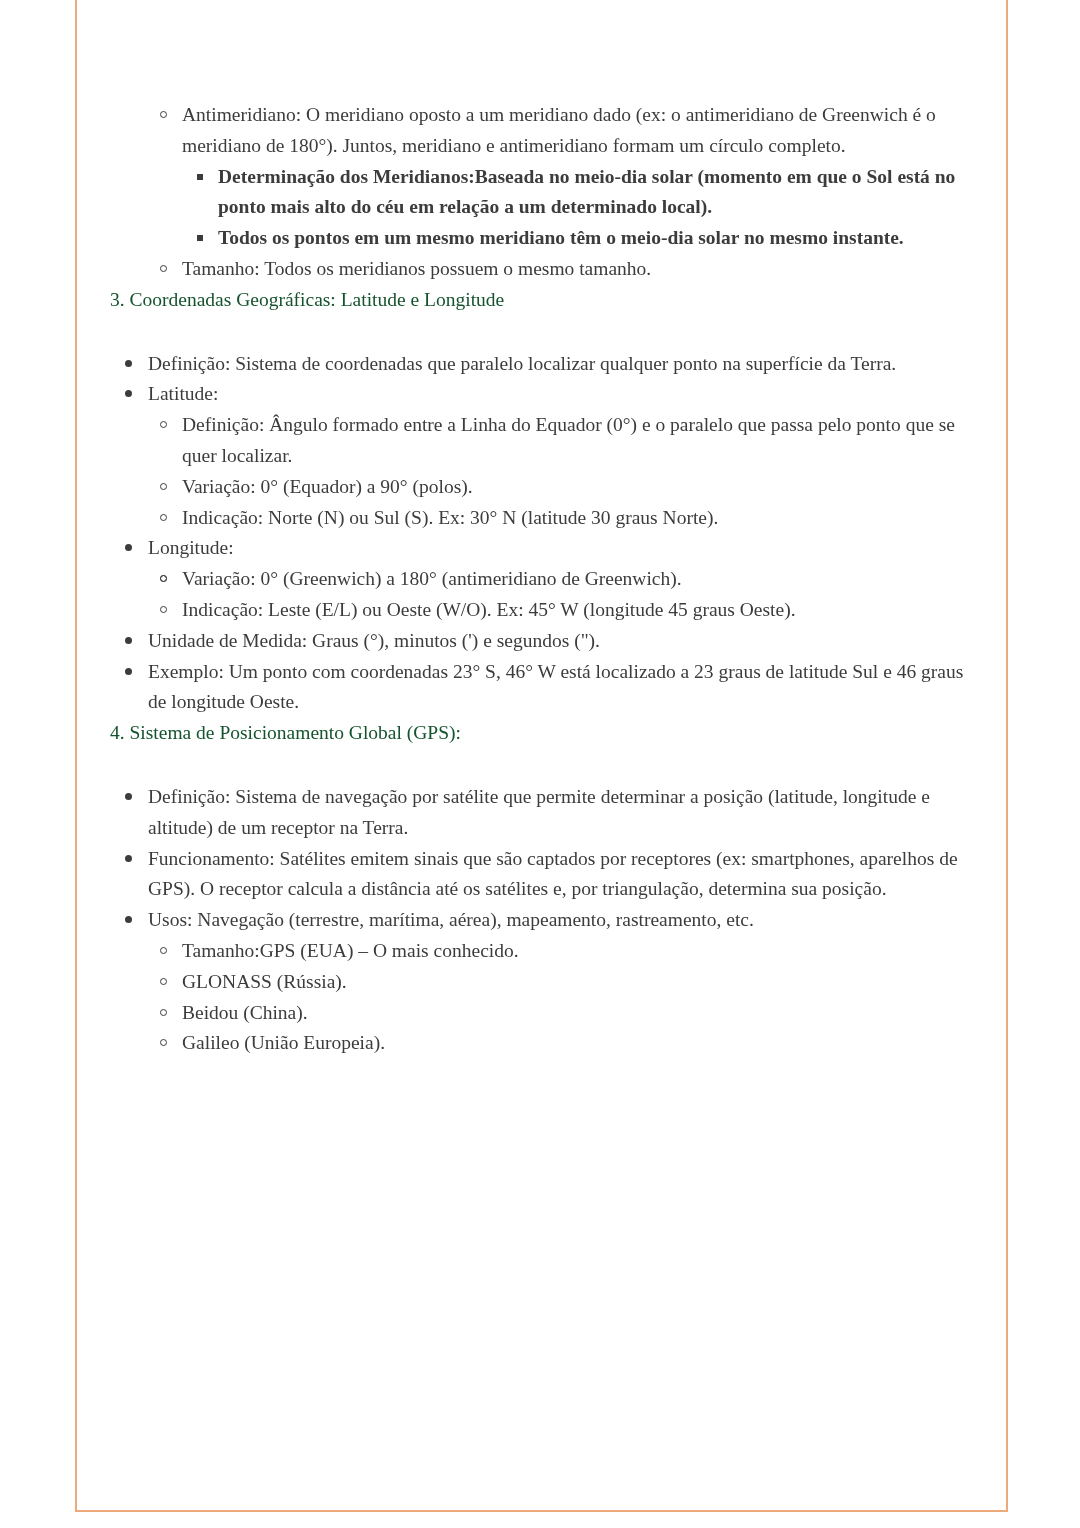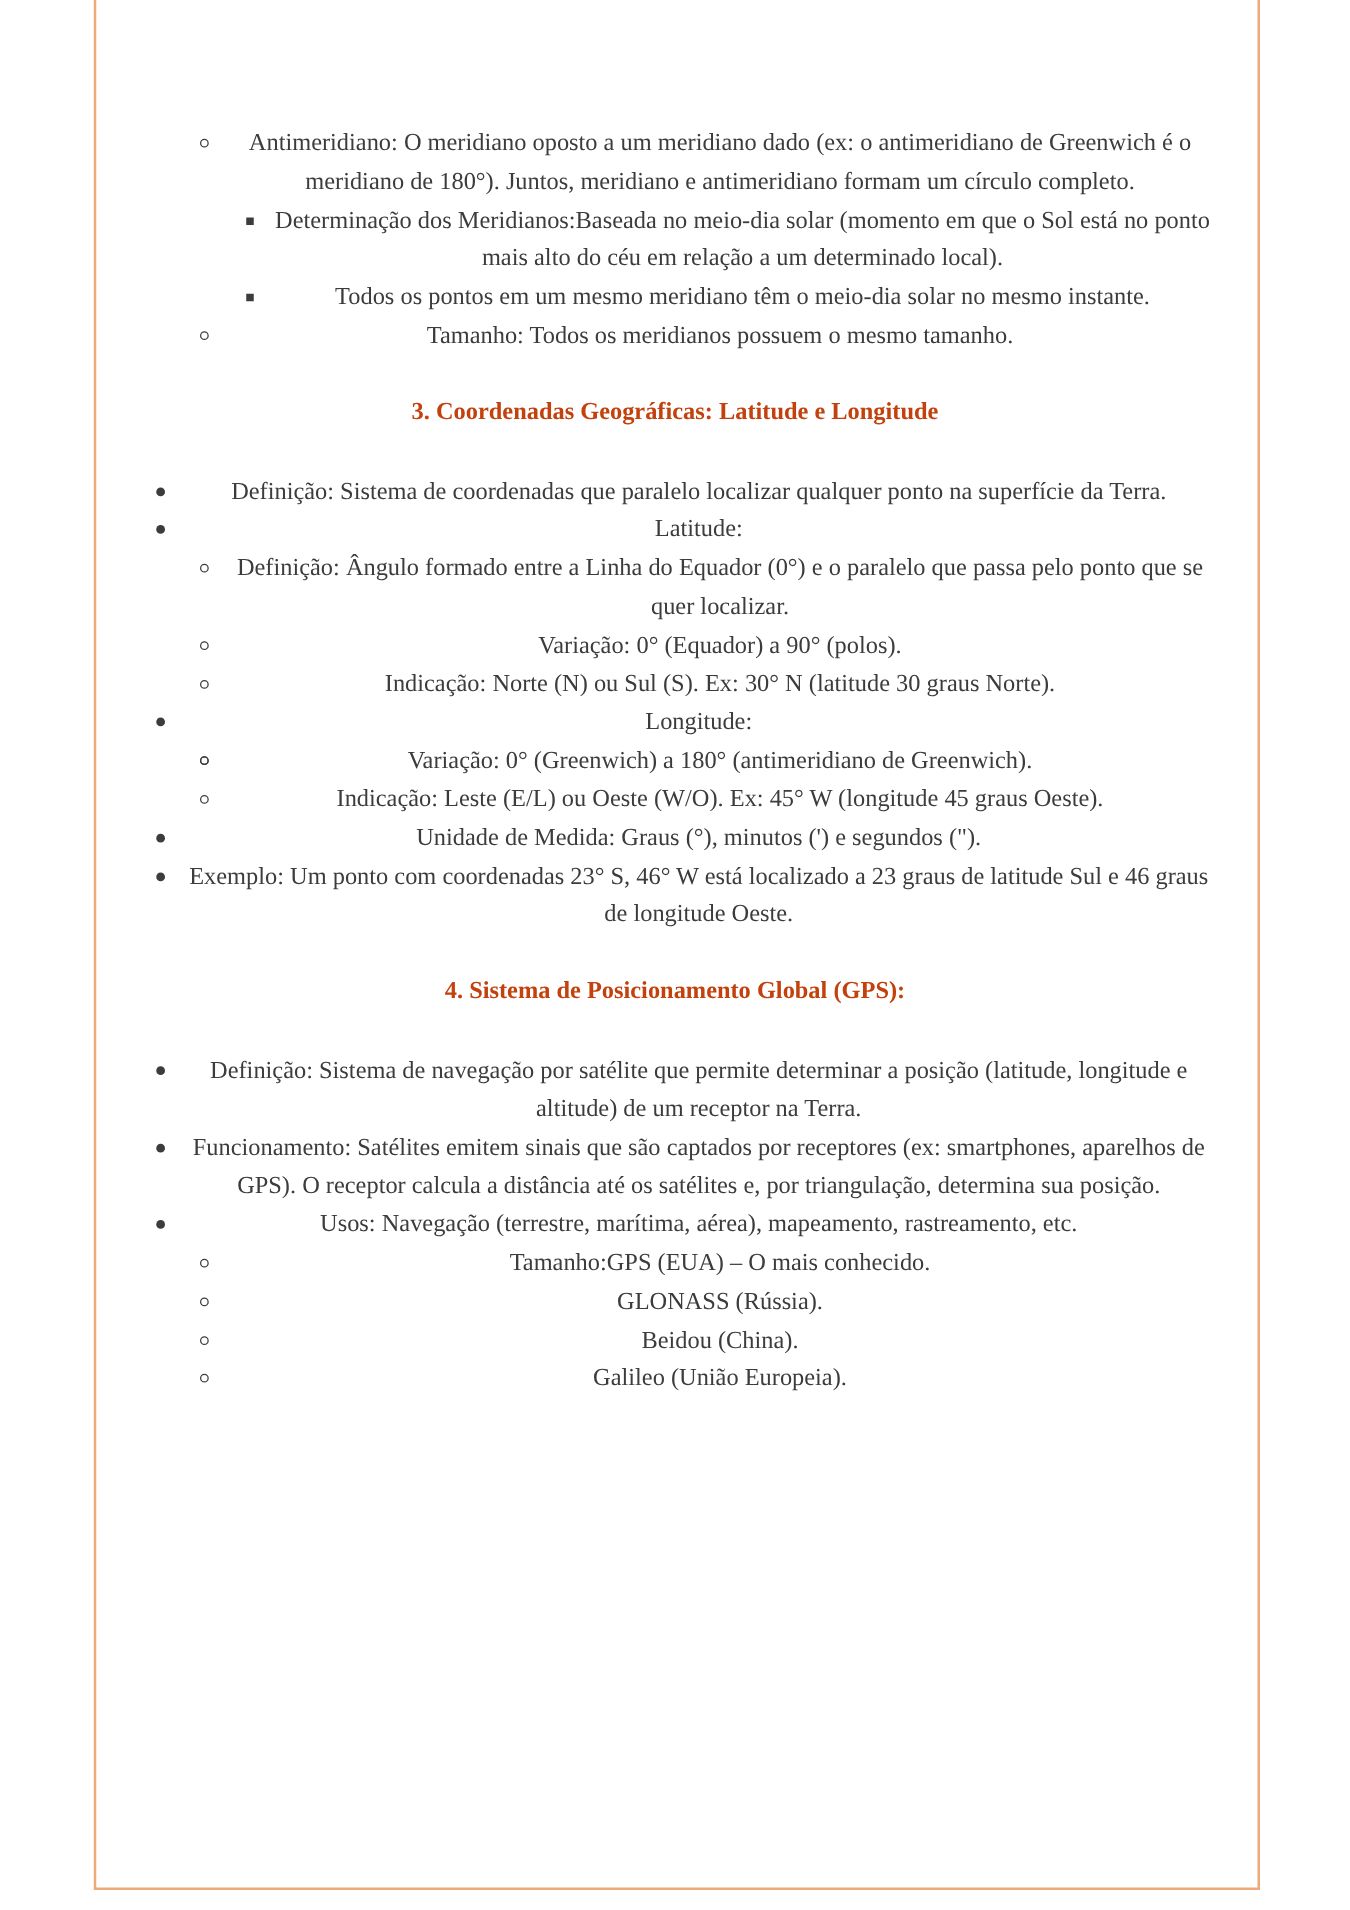--- a/index.html
+++ b/index.html
@@ -11,21 +11,20 @@
     overflow: hidden;
     font-family: "Liberation Serif", "DejaVu Serif", serif;
   }
 
   .page {
     position: relative;
     width: 1080px;
     height: 1528px;
     background: #ffffff;
     overflow: hidden;
-    text-align: center;
   }
 
   .page-frame {
     position: absolute;
     left: 75px;
     right: 72px;
     top: -12px;
     bottom: 16px;
     border: 2px solid #ecaa7b;
     pointer-events: none;
@@ -35,33 +34,32 @@
     position: absolute;
     left: 110px;
     top: 100px;
     width: 860px;
     color: #3c3c3c;
     font-size: 19.5px;
     line-height: 1.58;
   }
 
   .doc-heading {
-    font-weight: bold;
-    color: #c2410c;
-    margin-top: 30px;
+    font-weight: normal;
+    color: #14532d;
     margin-bottom: 33px;
   }
 
   .doc-li {
     position: relative;
   }
 
   .doc-li.level-1 { padding-left: 38px; }
   .doc-li.level-2 { padding-left: 72px; }
-  .doc-li.level-3 { padding-left: 108px; }
+  .doc-li.level-3 { padding-left: 108px; font-weight: bold; }
 
   .bullet {
     position: absolute;
     top: 11px;
     display: inline-block;
   }
 
   .doc-li.level-1 .bullet { left: 15px; }
   .doc-li.level-2 .bullet { left: 50px; }
   .doc-li.level-3 .bullet { left: 87px; }

